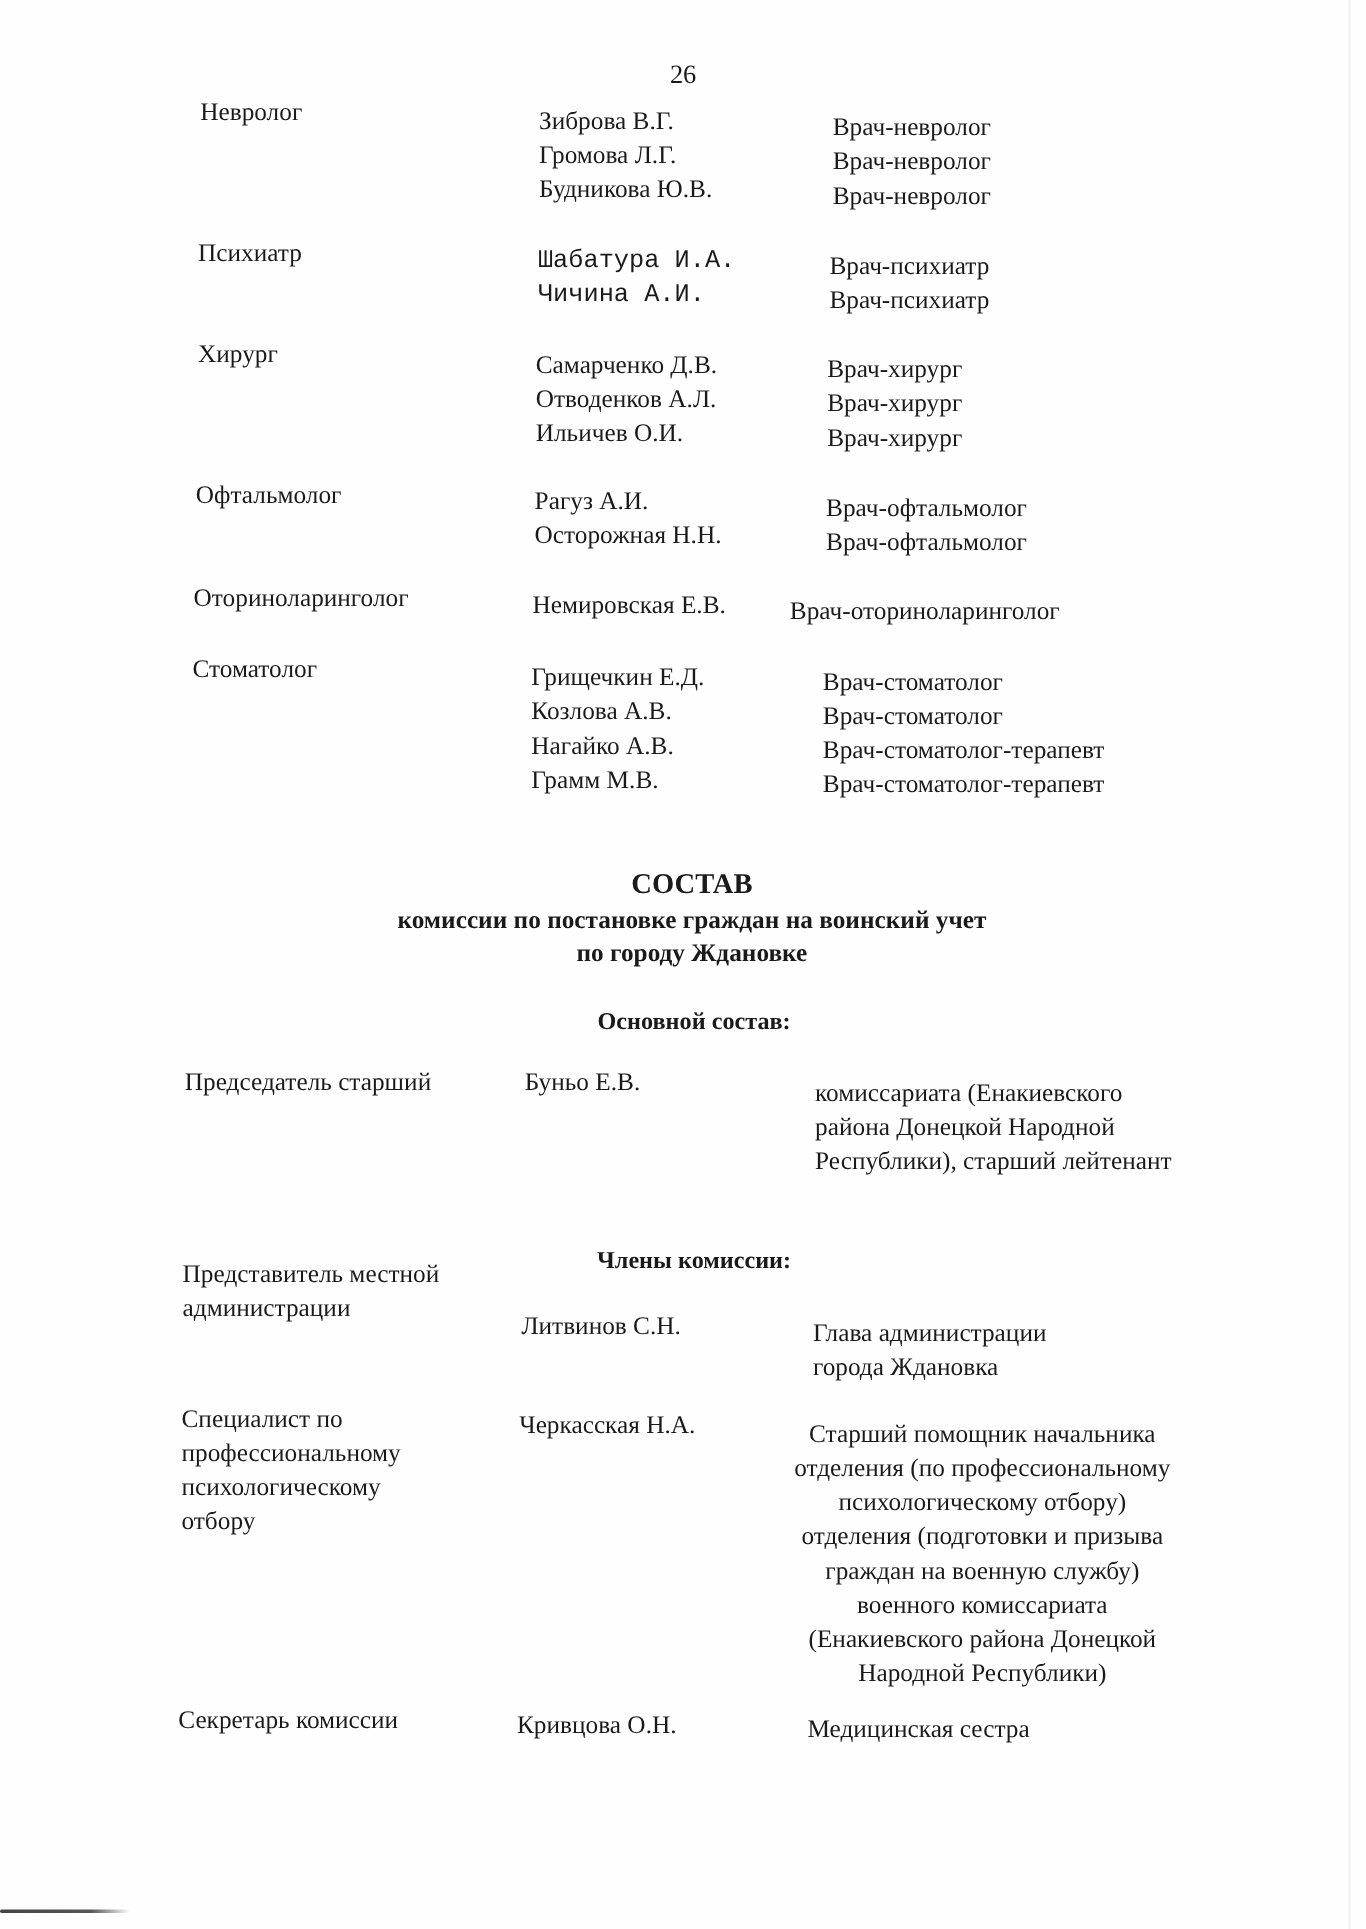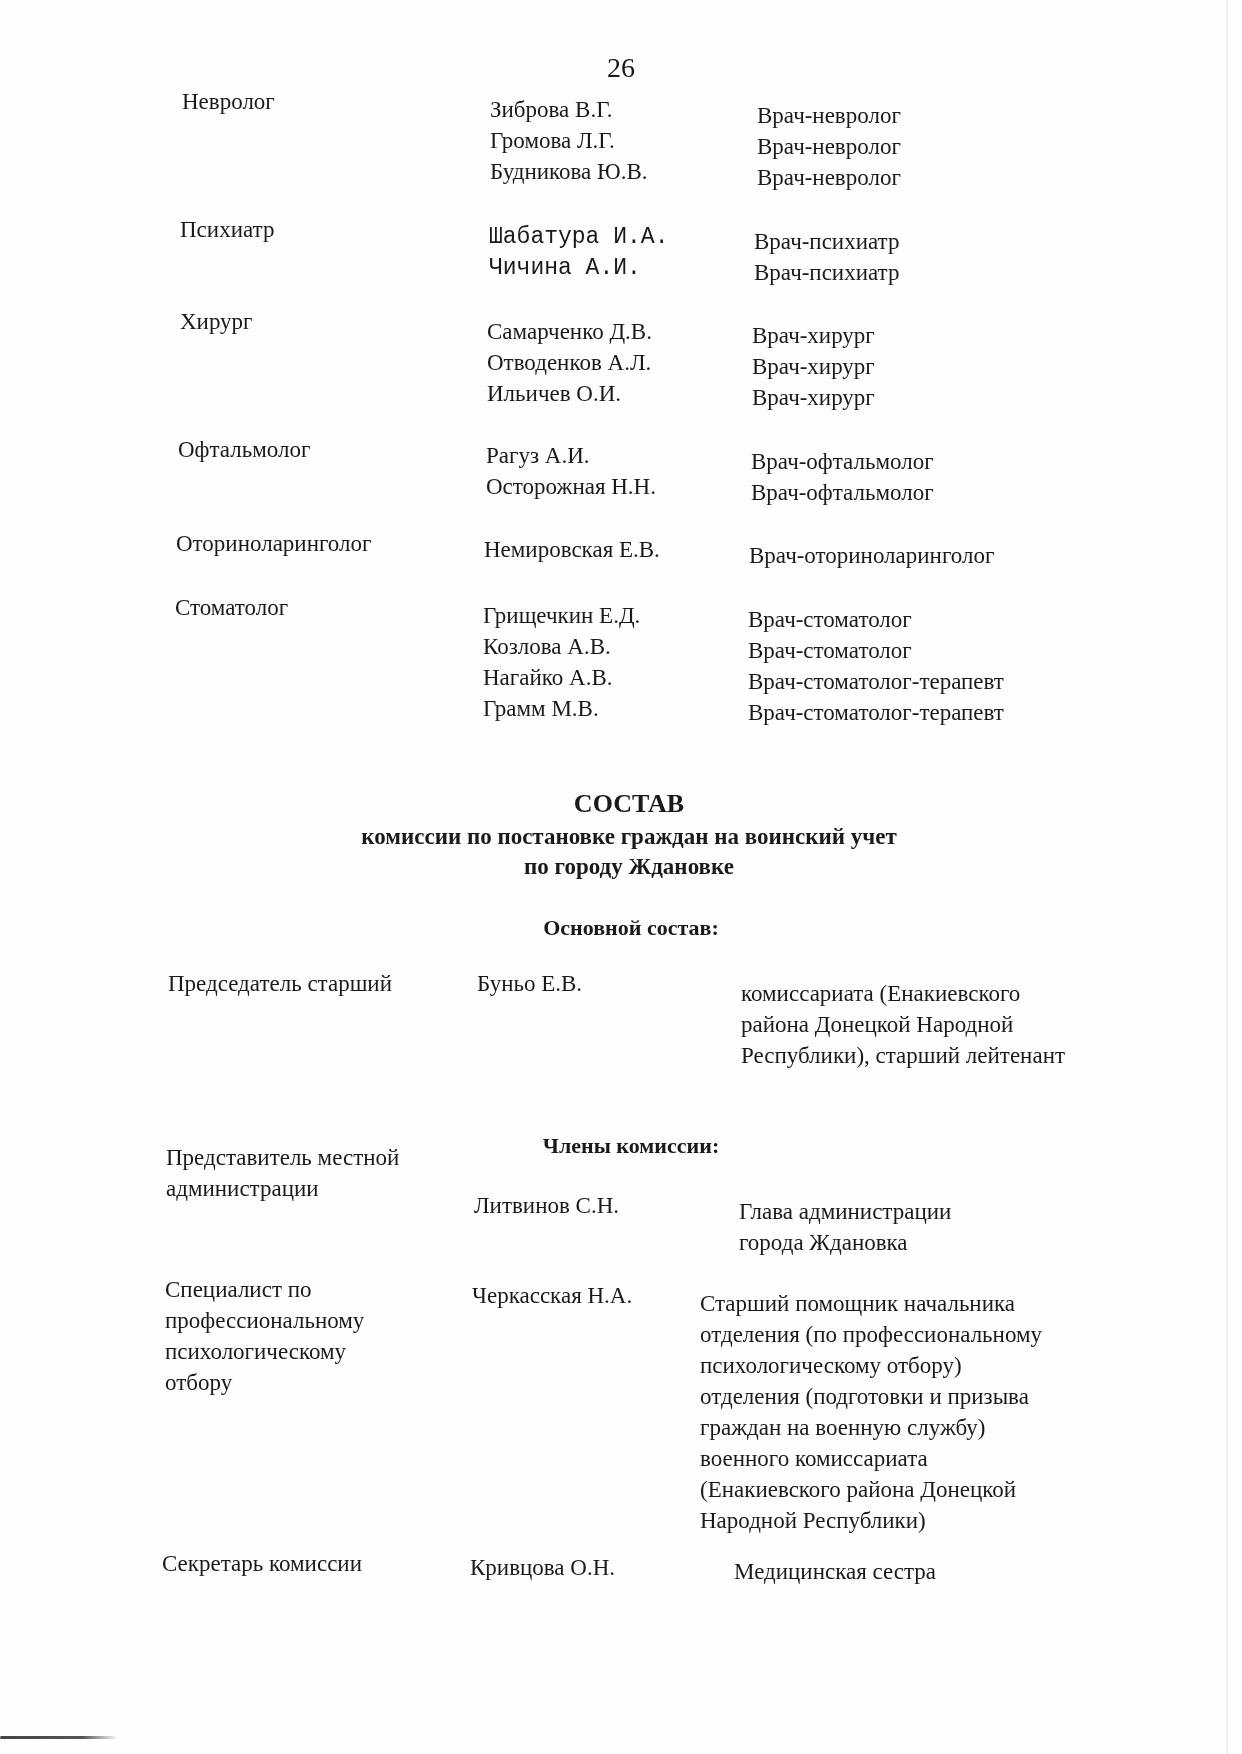--- a/index.html
+++ b/index.html
@@ -38,21 +38,21 @@
       height: 3px;
       background: linear-gradient(to right, #444 0%, #555 70%, rgba(80,80,80,0) 100%);
       border-radius: 2px;
     }
     .page-number {
       position: absolute;
       left: 0;
       width: 1242px;
       top: 54px;
       text-align: center;
-      font-size: 28px;
+      font-size: 24px;
       line-height: 28px;
     }
     .abs {
       position: absolute;
       font-size: 23px;
       line-height: 31px;
       white-space: nowrap;
     }
     .lines div { white-space: nowrap; }
     .center-title {
@@ -114,21 +114,21 @@
   </div>
   <div class="abs lines" style="left:751px; top:446px;">
     <div>Врач-офтальмолог</div>
     <div>Врач-офтальмолог</div>
   </div>
 
   <div class="abs" style="left:176px; top:528px;">Оториноларинголог</div>
   <div class="abs lines" style="left:484px; top:534px;text-align:center;">
     <div>Немировская Е.В.</div>
   </div>
-  <div class="abs lines" style="left:749px; top:540px;">
+  <div class="abs lines" style="left:718px; top:540px;">
     <div>Врач-оториноларинголог</div>
   </div>
 
   <div class="abs" style="left:175px; top:592px;">Стоматолог</div>
   <div class="abs lines" style="left:483px; top:600px;">
     <div>Грищечкин Е.Д.</div>
     <div>Козлова А.В.</div>
     <div>Нагайко А.В.</div>
     <div>Грамм М.В.</div>
   </div>
@@ -165,21 +165,21 @@
     <div>города Ждановка</div>
   </div>
 
   <div class="abs lines" style="left:165px; top:1274px;">
     <div>Специалист по</div>
     <div>профессиональному</div>
     <div>психологическому</div>
     <div>отбору</div>
   </div>
   <div class="abs" style="left:472px; top:1280px;">Черкасская Н.А.</div>
-  <div class="abs lines" style="left:700px; top:1288px;">
+  <div class="abs lines" style="left:722px; top:1288px;text-align:center;">
     <div>Старший помощник начальника</div>
     <div>отделения (по профессиональному</div>
     <div>психологическому отбору)</div>
     <div>отделения (подготовки и призыва</div>
     <div>граждан на военную службу)</div>
     <div>военного комиссариата</div>
     <div>(Енакиевского района Донецкой</div>
     <div>Народной Республики)</div>
   </div>
 

